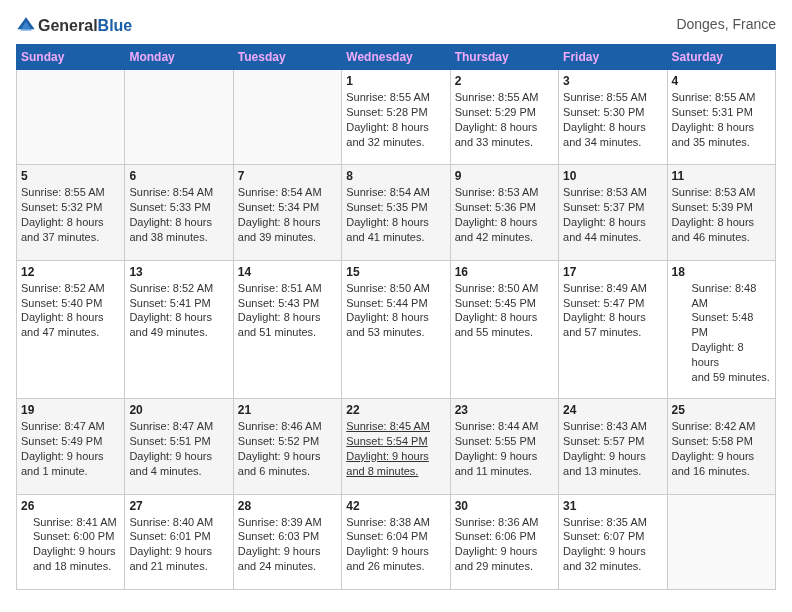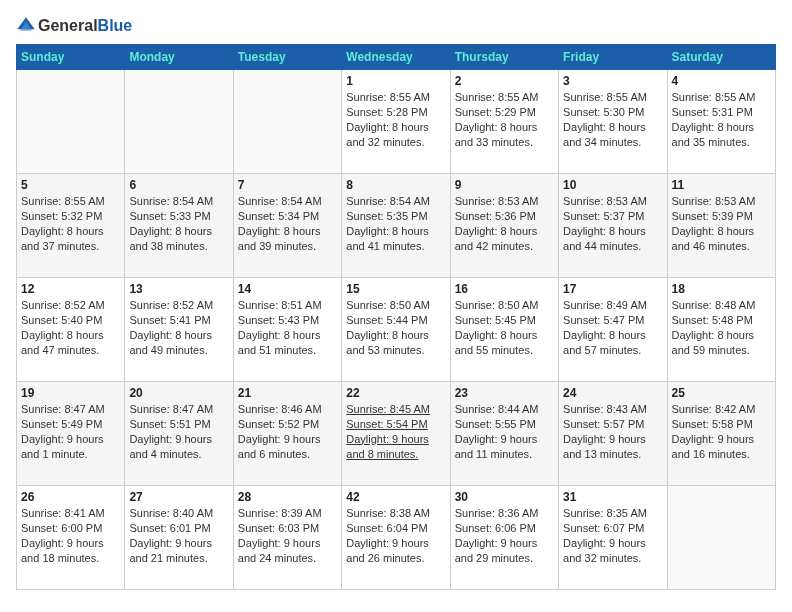--- a/index.html
+++ b/index.html
@@ -46,21 +46,21 @@
     }
     .calendar {
       flex: 1;
       border: 1px solid #ccc;
       border-collapse: collapse;
       width: 100%;
       table-layout: fixed;
     }
     .calendar thead tr th {
       background: #1a5fa8;
-      color: #5eead4;
+      color: #f0abfc;
       font-size: 12px;
       font-weight: bold;
       padding: 5px 4px;
       border: 1px solid #1a5fa8;
       text-align: left;
     }
     .calendar tbody tr td {
       vertical-align: top;
       border: 1px solid #ccc;
       padding: 4px 4px 3px 4px;
@@ -98,20 +98,21 @@
     <div class="logo">
       <svg class="logo-icon" viewBox="0 0 30 30" xmlns="http://www.w3.org/2000/svg">
         <polygon points="15,2 28,20 2,20" fill="#1a5fa8"></polygon>
         <polygon points="15,8 24,22 6,22" fill="#4a90d9" opacity="0.7"></polygon>
       </svg>
       <span>
         <span style="font-size:16px;font-weight:bold;color:#333;">General</span><span style="font-size:16px;font-weight:bold;color:#1a5fa8;">Blue</span>
       </span>
     </div>
     <div class="title-block">
+      <div class="title-location">Donges, France</div>
     </div>
   </div>
 
   <table class="calendar">
     <thead>
       <tr>
       <th>Sunday</th>
           <th>Monday</th>
           <th>Tuesday</th>
           <th>Wednesday</th>
@@ -243,21 +244,21 @@
           </td>
           <td>
             <span class="day-number">17</span>
             <div class="day-info" style="white-space: pre-line;">Sunrise: 8:49 AM
 Sunset: 5:47 PM
 Daylight: 8 hours
 and 57 minutes.</div>
           </td>
           <td>
             <span class="day-number">18</span>
-            <div class="day-info" style="white-space: pre-line;">Sunrise: 8:48 AM
+            <div class="day-info" style="white-space: pre-line; margin-left: 20px;">Sunrise: 8:48 AM
 Sunset: 5:48 PM
 Daylight: 8 hours
 and 59 minutes.</div>
           </td>
         </tr>
         <tr>
           <td>
             <span class="day-number">19</span>
             <div class="day-info" style="white-space: pre-line;">Sunrise: 8:47 AM
 Sunset: 5:49 PM
@@ -303,21 +304,21 @@
             <span class="day-number">25</span>
             <div class="day-info" style="white-space: pre-line;">Sunrise: 8:42 AM
 Sunset: 5:58 PM
 Daylight: 9 hours
 and 16 minutes.</div>
           </td>
         </tr>
         <tr>
           <td>
             <span class="day-number">26</span>
-            <div class="day-info" style="white-space: pre-line;">Sunrise: 8:41 AM
+            <div class="day-info" style="white-space: pre-line; margin-left: 12px;">Sunrise: 8:41 AM
 Sunset: 6:00 PM
 Daylight: 9 hours
 and 18 minutes.</div>
           </td>
           <td>
             <span class="day-number">27</span>
             <div class="day-info" style="white-space: pre-line;">Sunrise: 8:40 AM
 Sunset: 6:01 PM
 Daylight: 9 hours
 and 21 minutes.</div>

